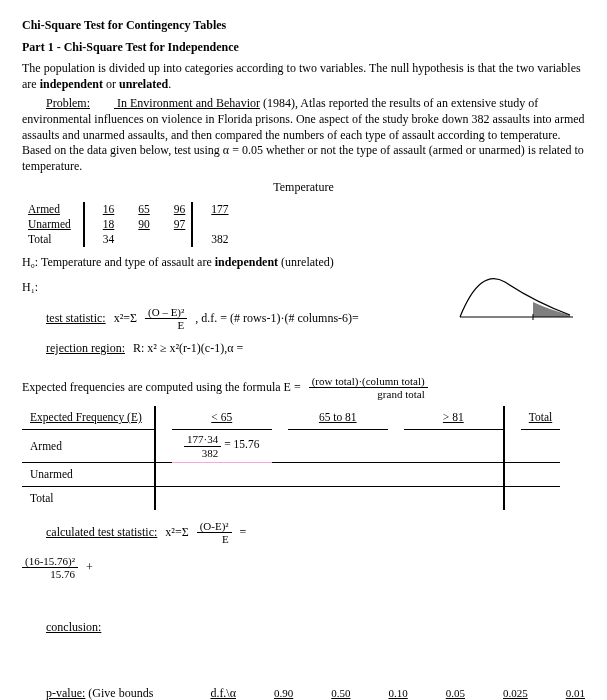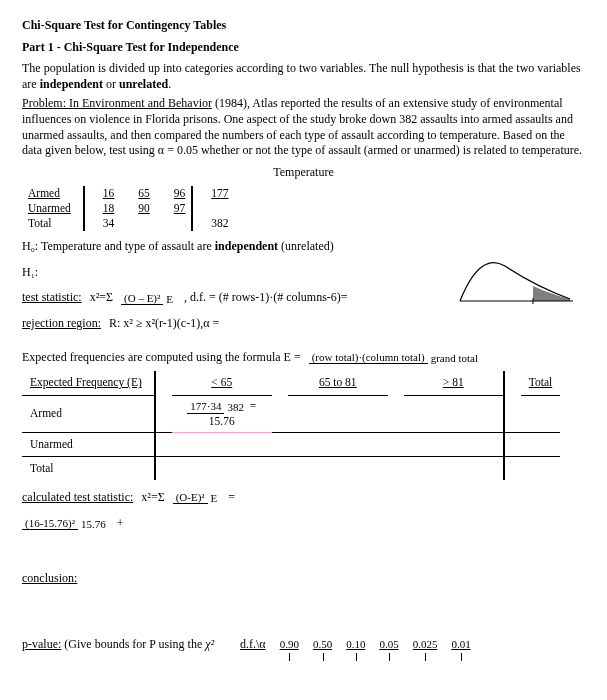--- a/index.html
+++ b/index.html
@@ -6,33 +6,33 @@
     body {
       font-family: 'Times New Roman', serif;
       font-size: 12px;
       background: #fff;
       padding: 18px 22px;
       width: 607px;
       color: #000;
       line-height: 1.3;
     }
     .bold { font-weight: bold; }
-    .underline { text-decoration: underline; }
+    .underline { text-decoration: underline; margin-left: 24px; }
     .section { margin-bottom: 6px; }
     .para { margin-bottom: 4px; }
     .table-wrap { margin: 6px 0; }
     table { border-collapse: collapse; font-size: 11.5px; }
     td, th { padding: 0 6px; text-align: center; vertical-align: middle; }
     .obs-table td, .obs-table th { border: none; }
     .obs-table .head-cell { border-bottom: 1px solid #000; padding: 0 8px; }
     .obs-table .vsep { border-left: 2px double #000; }
     .obs-table .row-head { text-align: left; padding-right: 12px; }
     .temp-label { text-align: center; font-size: 12px; margin-top: 6px; }
     .formula-line { margin: 10px 0 4px; display: flex; align-items: center; gap: 8px; flex-wrap: wrap; }
-    .frac { display: inline-flex; flex-direction: row; align-items: flex-end; font-size: 11px; line-height: 1.1; vertical-align: middle; }
+    .frac { display: inline-flex; flex-direction: column; align-items: flex-end; font-size: 11px; line-height: 1.1; vertical-align: middle; }
     .frac .num { border-bottom: 1px solid #000; padding: 0 3px; }
     .frac .den { padding: 0 3px; }
     .curve-wrap { float: right; margin-top: -38px; margin-right: 10px; }
     .exp-table td { padding: 3px 8px; height: 24px; }
     .exp-table .wide { width: 100px; }
     .pval-row { display: flex; align-items: flex-start; gap: 18px; margin-top: 18px; }
     .pval-vals { display: flex; gap: 14px; font-size: 11px; }
     .pval-vals .item { position: relative; text-decoration: underline; }
     .pval-vals .item:after { content: ""; position: absolute; left: 50%; bottom: -10px; width: 1px; height: 8px; background: #000; }
     .italic { font-style: italic; }

